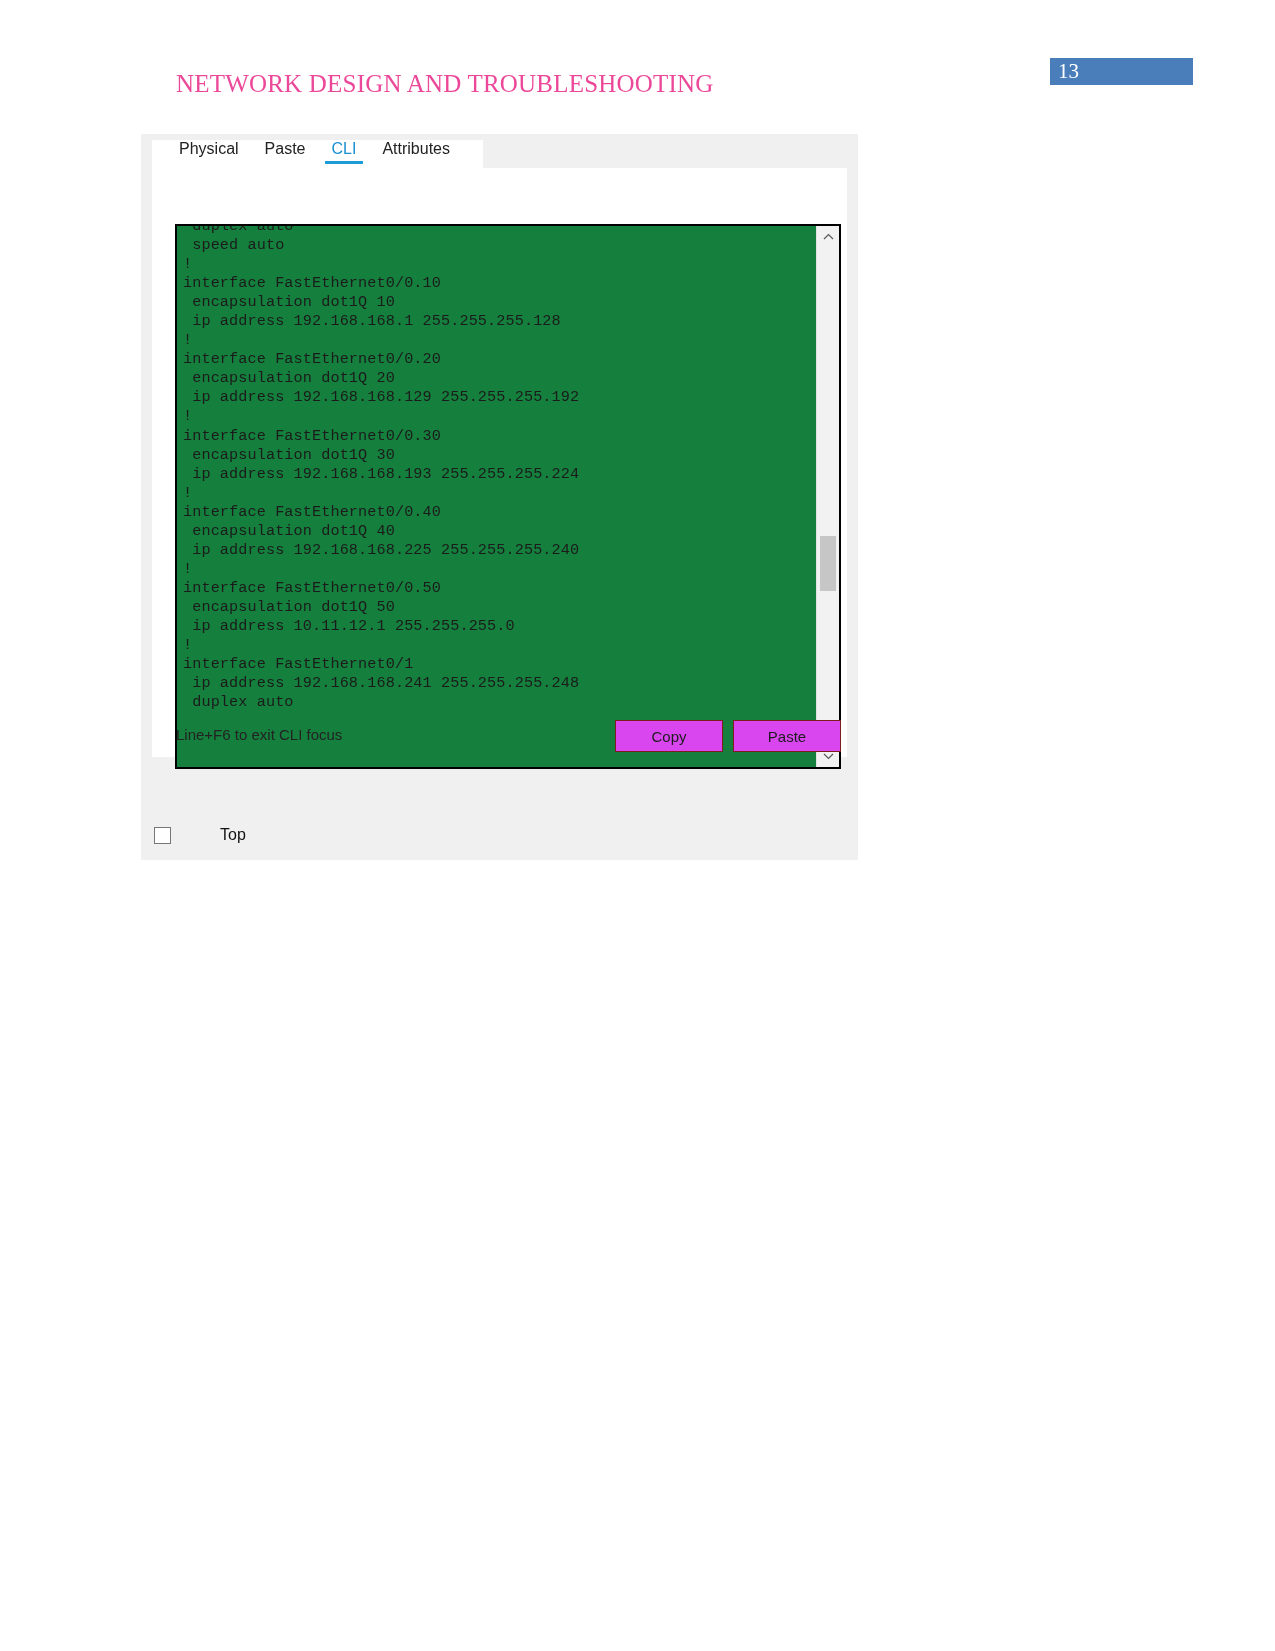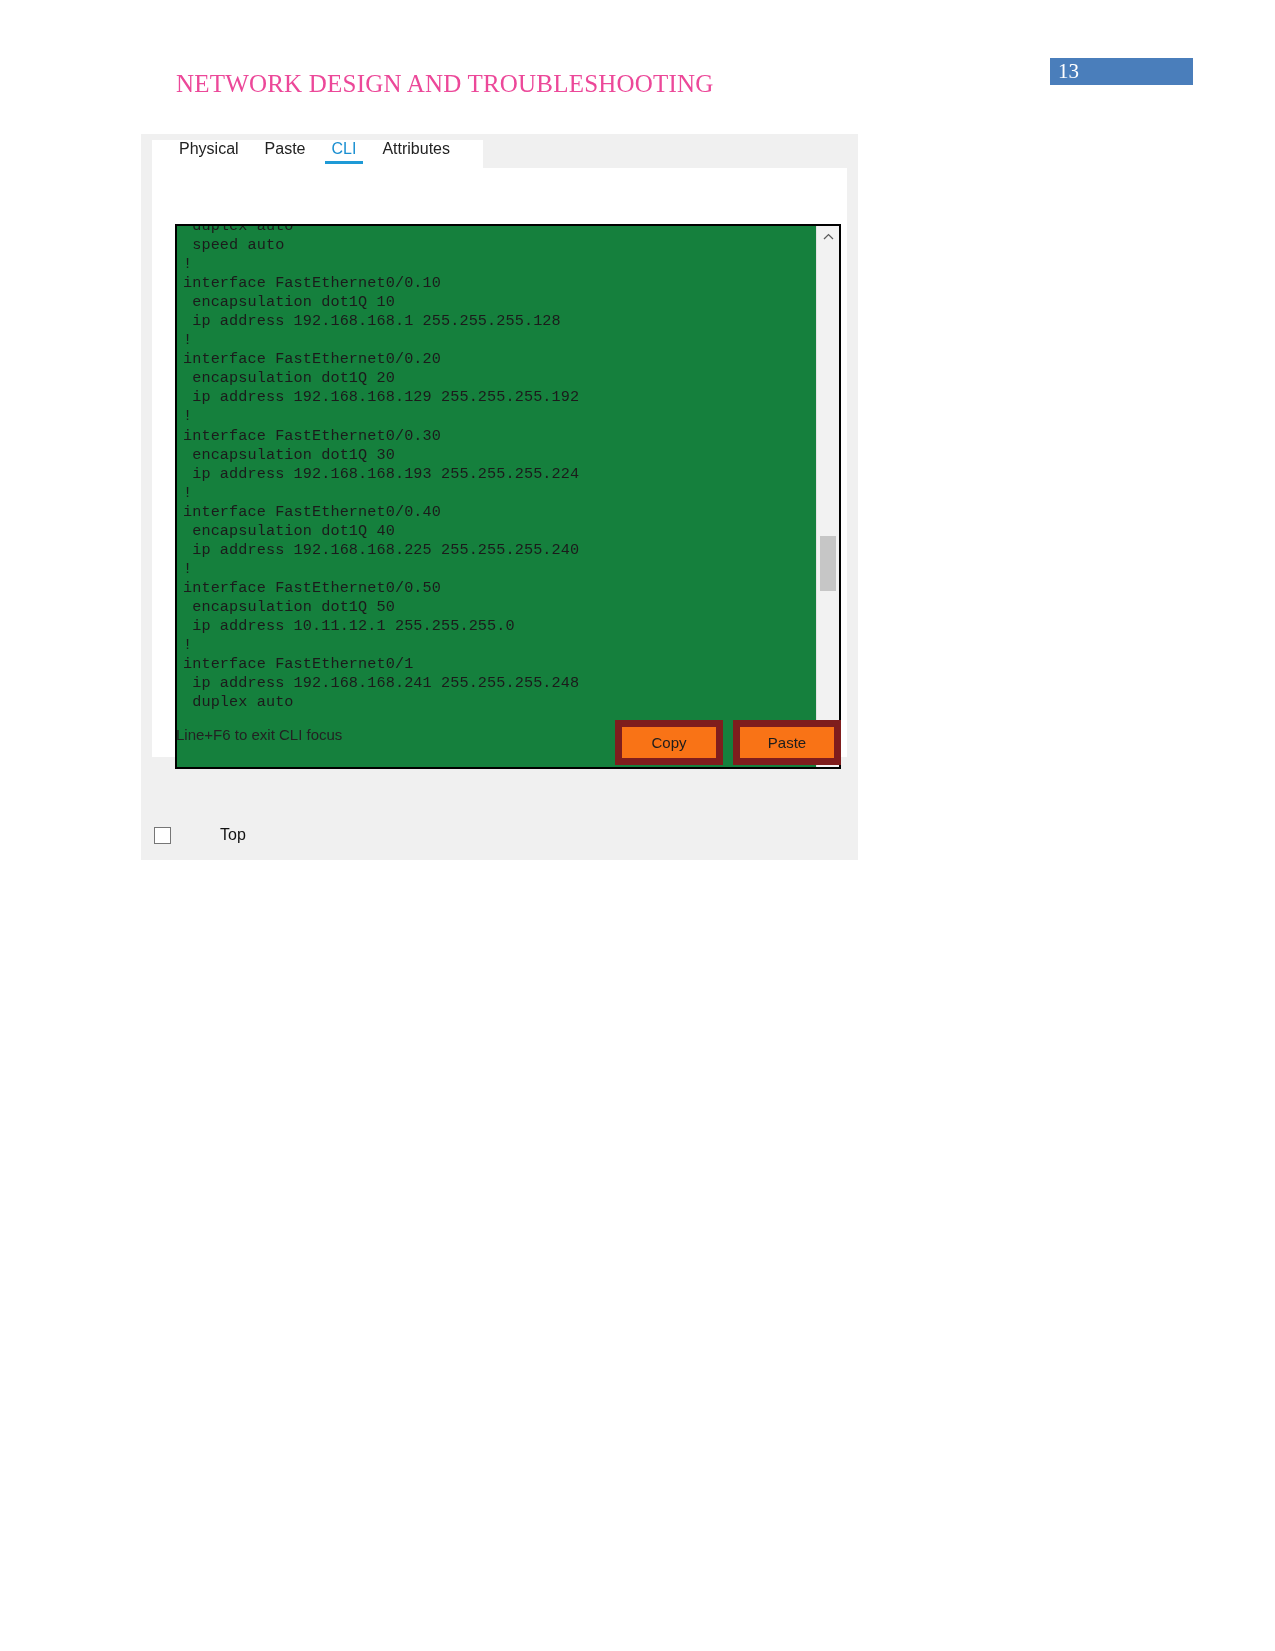--- a/index.html
+++ b/index.html
@@ -247,23 +247,23 @@
     position: absolute;
     left: 24px;
     top: 6px;
     font-size: 15px;
     color: #222222;
   }
   .btn {
     position: absolute;
     top: 0px;
     width: 108px;
-    height: 45px;
-    background: #f97316;
-    border: 7px solid #7f1d1d;
+    height: 32px;
+    background: #d946ef;
+    border: 1px solid #7f1d1d;
     font-size: 15px;
     color: #1d1d1d;
     display: flex;
     align-items: center;
     justify-content: center;
     box-sizing: border-box;
   }
   .btn.copy { left: 463px; }
   .btn.paste { left: 581px; }
 

